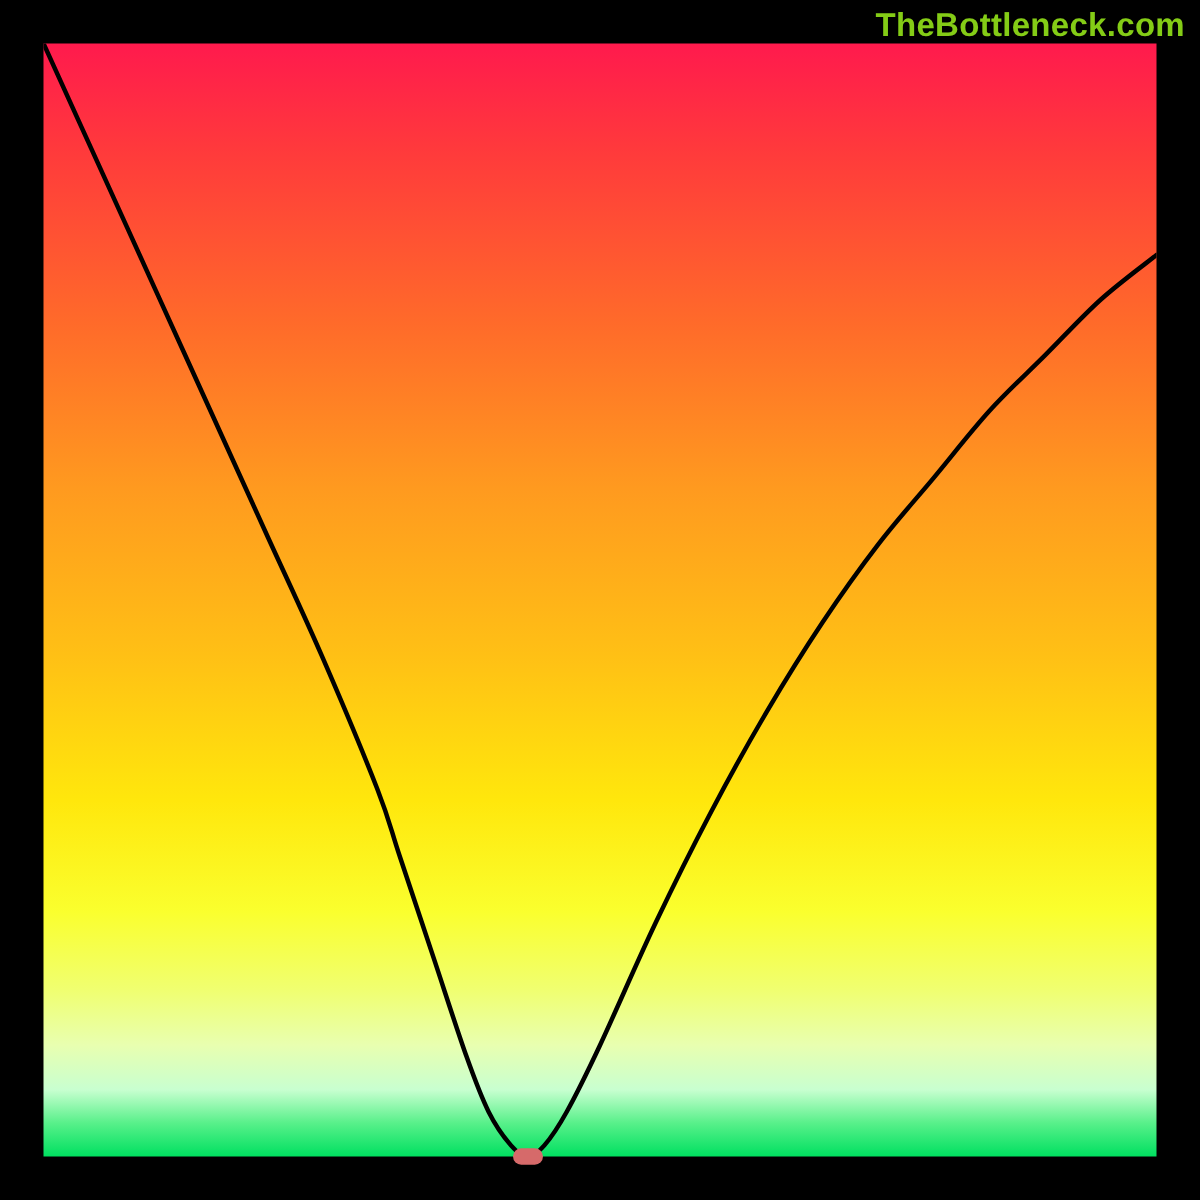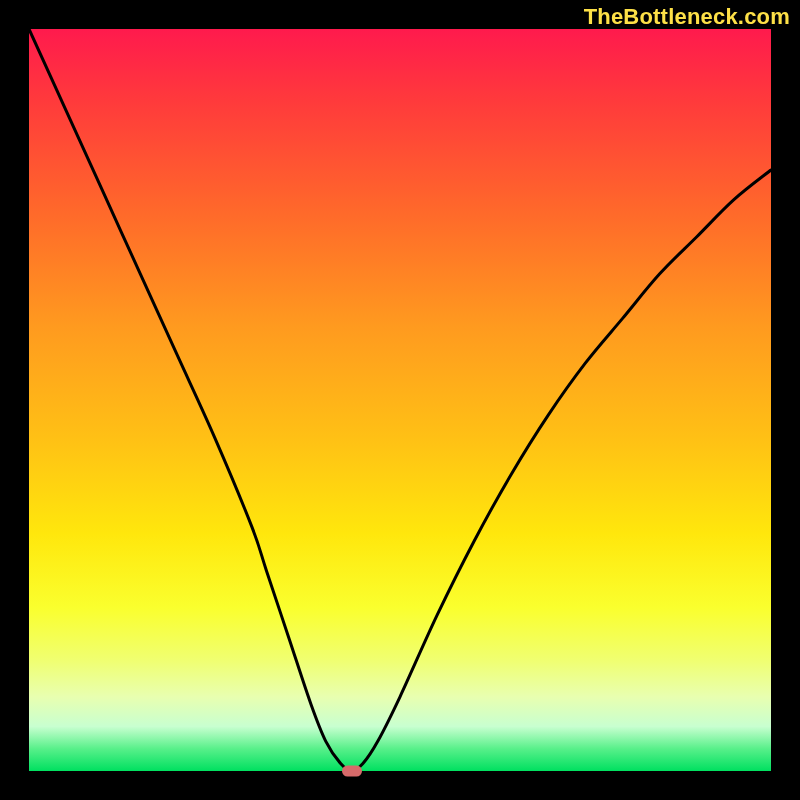--- a/index.html
+++ b/index.html
@@ -30,21 +30,21 @@
       #58f08a 97%,
       #00e060 100%);
   }
   .watermark {
     position: absolute;
     top: 4px;
     right: 10px;
     font-family: Arial, Helvetica, sans-serif;
     font-size: 22px;
     font-weight: 600;
-    color: #fde047;
+    color: #84cc16;
     letter-spacing: 0.2px;
     z-index: 30;
   }
   svg.curve {
     position: absolute;
     inset: 0;
     width: 100%;
     height: 100%;
     z-index: 10;
   }

